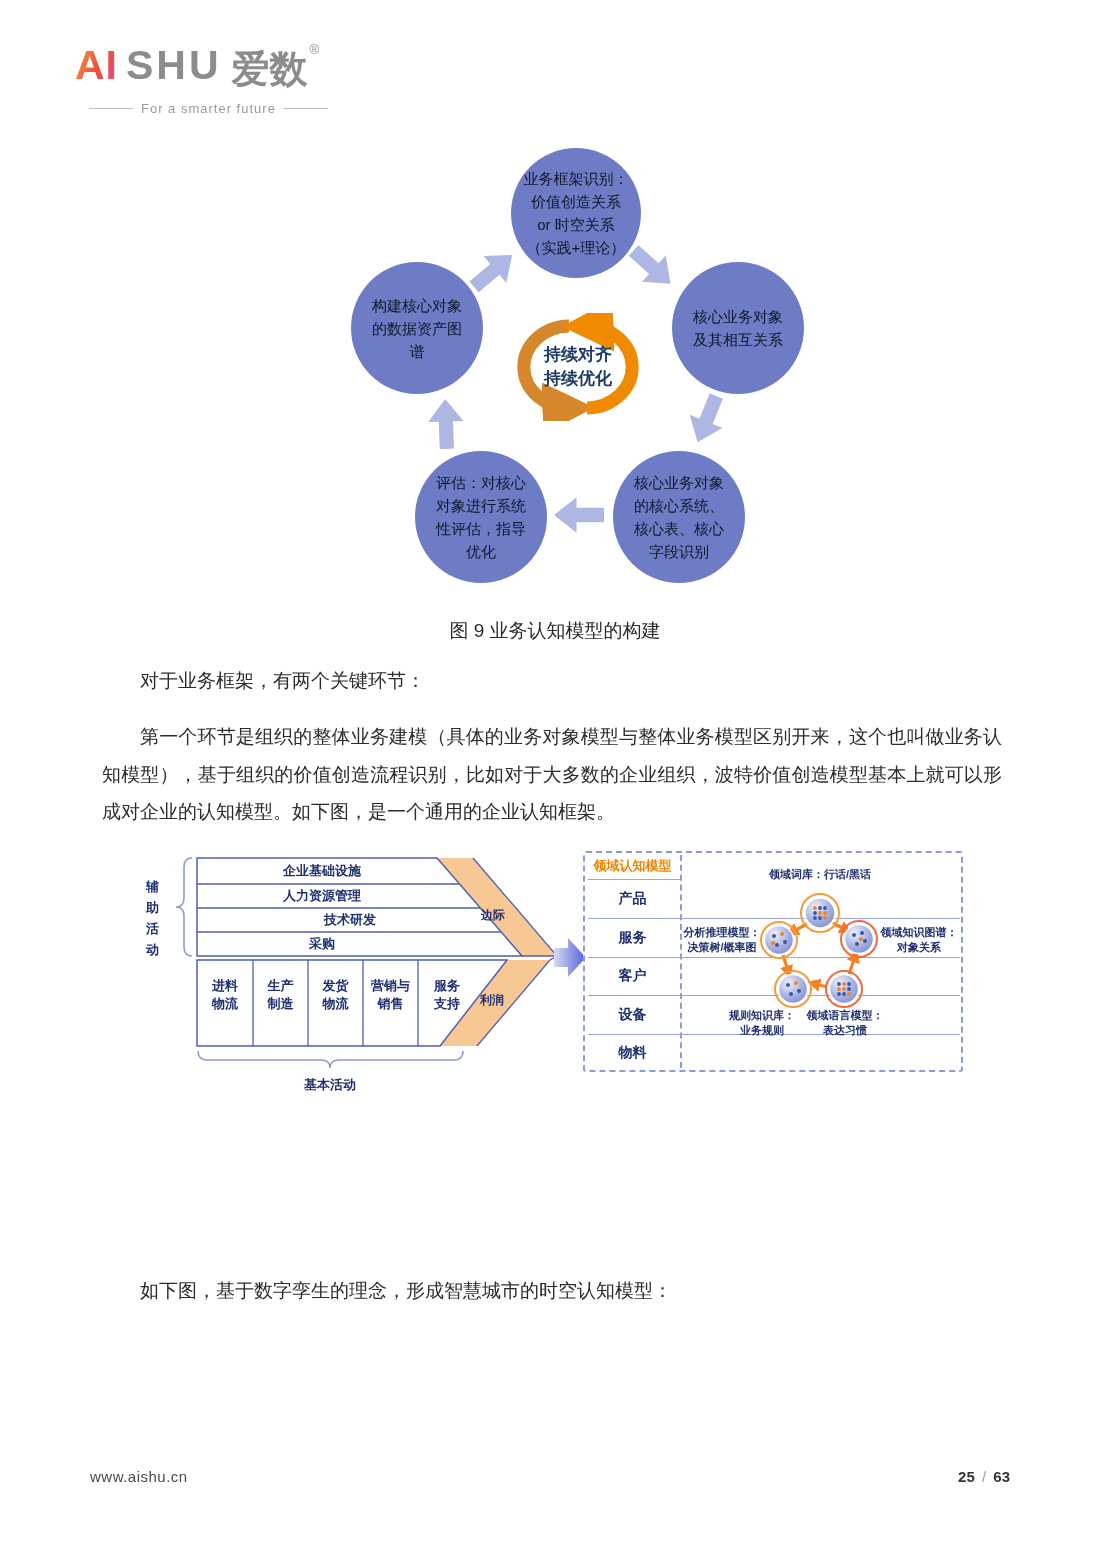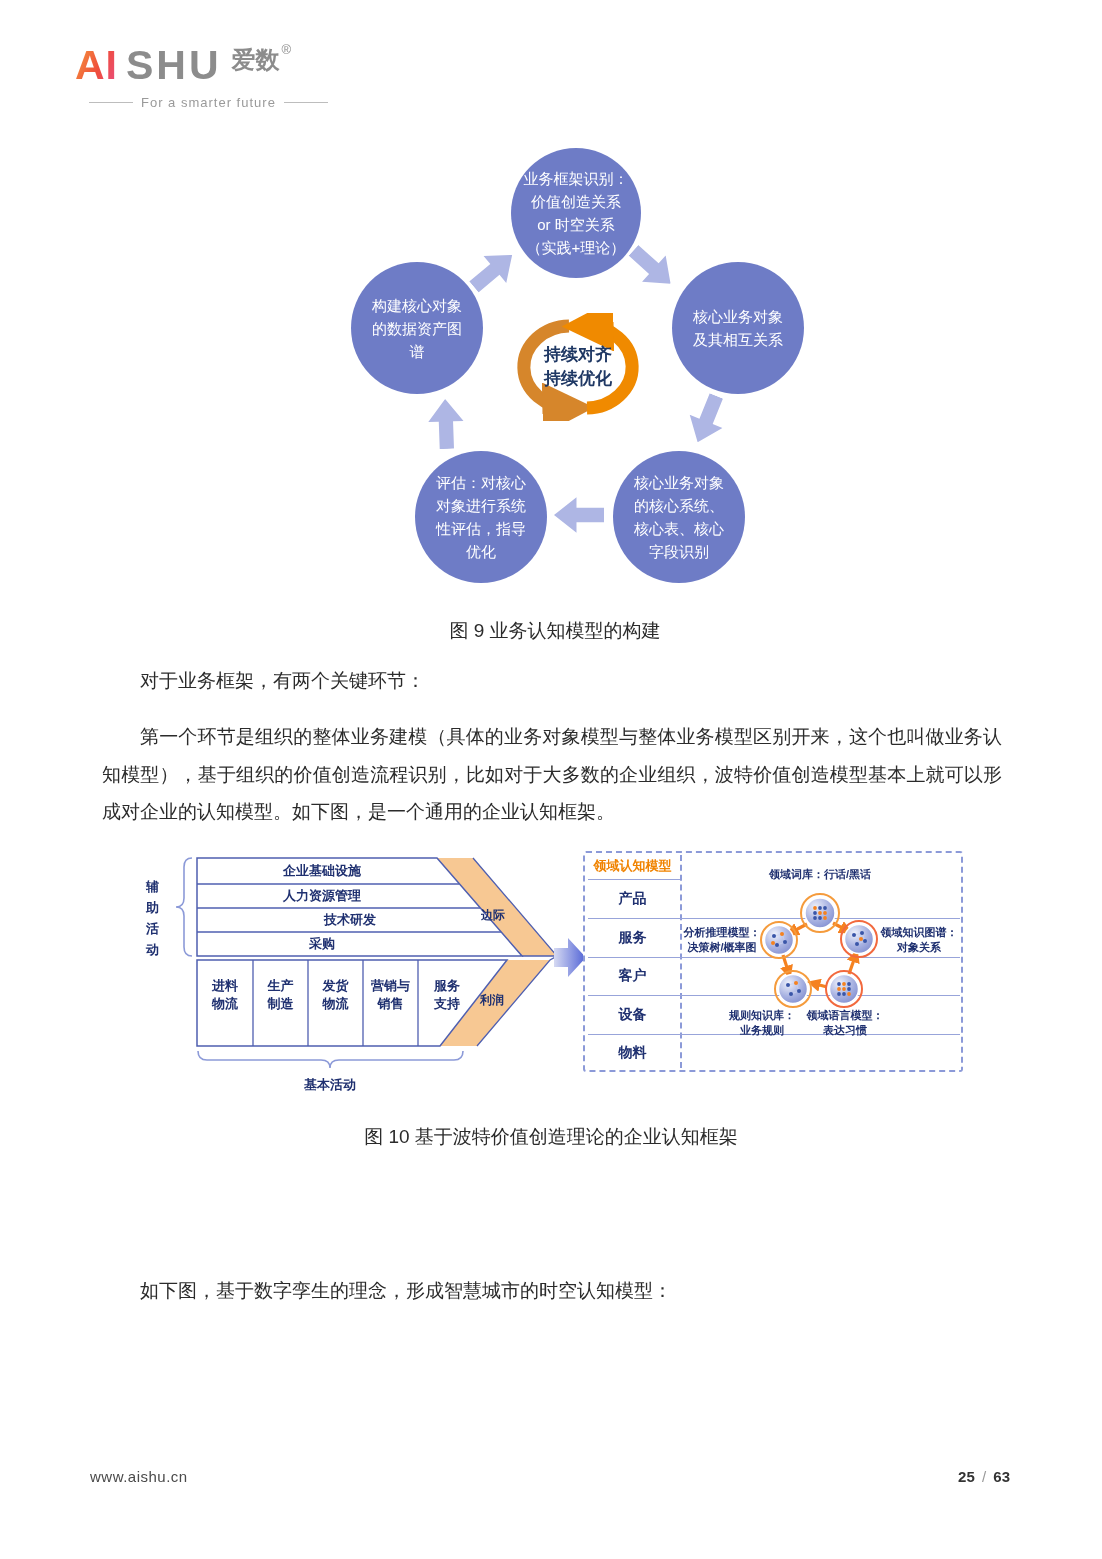--- a/index.html
+++ b/index.html
@@ -12,30 +12,30 @@
   .abs { position:absolute; }
 
   
   .logo-row { display:flex; align-items:flex-start; }
   .logo-ai {
     font-size:41px; font-weight:700; letter-spacing:1px;
     background:linear-gradient(115deg,#f6a03c 0%,#ef4d3c 55%,#e84d8a 100%);
     -webkit-background-clip:text; background-clip:text; color:transparent;
   }
   .logo-shu { font-size:41px; font-weight:600; color:#8c8c8c; letter-spacing:3px; margin-left:8px; }
-  .logo-cn { font-size:24px; font-weight:700; color:#8c8c8c; margin-left:10px; margin-top:2px; }
+  .logo-cn { font-size:38px; font-weight:700; color:#8c8c8c; margin-left:10px; margin-top:2px; }
   .logo-reg { font-size:13px; color:#8c8c8c; margin-left:2px; margin-top:0px; }
   .logo-tagline { display:flex; align-items:center; margin-top:6px; margin-left:14px; }
   .tag-dash { width:44px; height:1px; background:#bdbdbd; }
   .tag-text { font-size:13px; color:#9a9a9a; margin:0 8px; letter-spacing:1px; }
 
   
   .cycle-node {
     position:absolute; width:132px; height:132px; border-radius:50%;
-    background:#6e7cc6; color:#ffffff; display:flex; align-items:center; justify-content:center;
+    background:#6e7cc6; color:#0f172a; display:flex; align-items:center; justify-content:center;
     text-align:center; font-size:15px; line-height:23px; white-space:pre-line;
   }
   .block-arrow {
     position:absolute; width:50px; height:42px; background:#aeb6e4;
     clip-path:polygon(0% 33%,55% 33%,55% 8%,100% 50%,55% 92%,55% 67%,0% 67%);
   }
   .cycle-center-text {
     position:absolute; left:513px; top:313px; width:130px; height:108px;
     display:flex; align-items:center; justify-content:center; text-align:center;
     white-space:pre-line; font-size:17px; font-weight:700; color:#1f3864; line-height:24px;
@@ -312,21 +312,20 @@
     <div class="net-label" style="left:98px; top:72px; width:78px;">分析推理模型：
 决策树/概率图</div>
     <div class="net-label" style="left:290px; top:72px; width:88px;">领域知识图谱：
 对象关系</div>
     <div class="net-label" style="left:137px; top:155px; width:80px;">规则知识库：
 业务规则</div>
     <div class="net-label" style="left:218px; top:155px; width:84px;">领域语言模型：
 表达习惯</div>
   </div>
 
-  <div class="abs caption" style="top:1124px;">图 10 基于波特价值创造理论的企业认知框架</div>
 
   <div class="abs para" style="top:1242px;margin-top:36px;">如下图，基于数字孪生的理念，形成智慧城市的时空认知模型：</div>
 
   <div class="abs footer-url">www.aishu.cn</div>
   <div class="abs footer-page">
     <span class="num">25</span>
     <span class="sep">/</span>
     <span class="num">63</span>
   </div>
 

